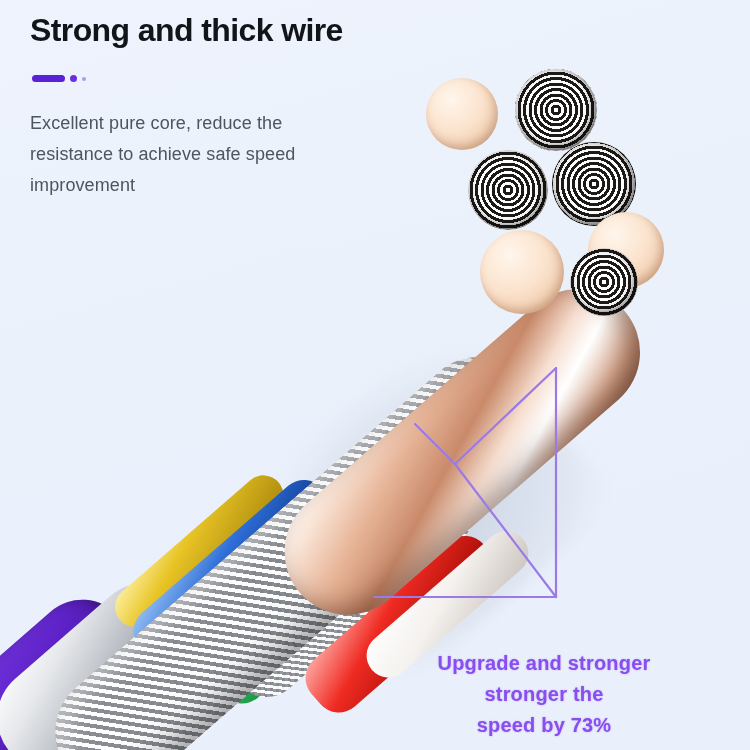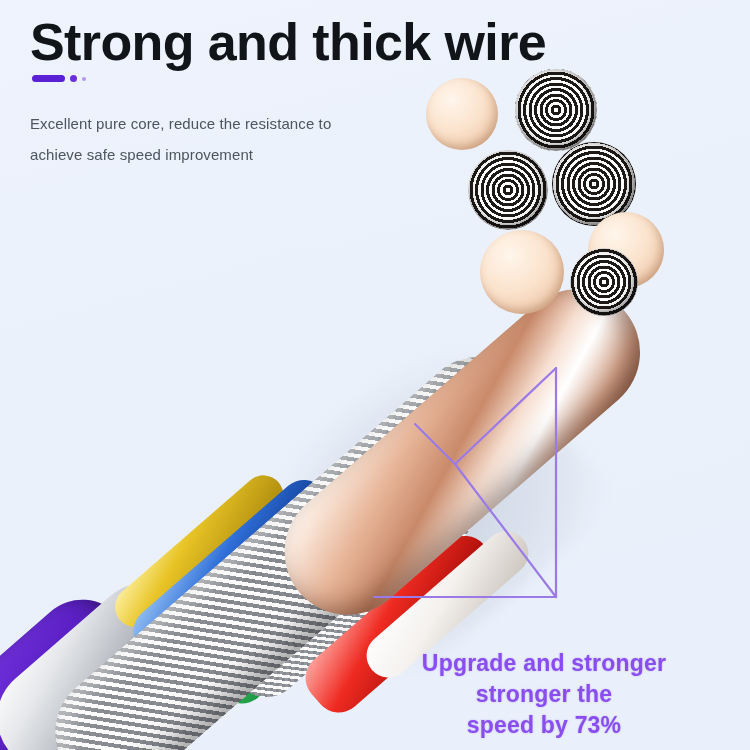--- a/index.html
+++ b/index.html
@@ -15,21 +15,21 @@
     overflow: hidden;
     font-family: "Liberation Sans", sans-serif;
     background: linear-gradient(165deg, #eef3fd 0%, #eaf1fb 45%, #e9f0fb 100%);
   }
 
   
   .headline {
     position: absolute;
     left: 30px;
     top: 12px;
-    font-size: 52px;
+    font-size: 32px;
     font-weight: 700;
     letter-spacing: -0.6px;
     color: #111418;
     white-space: nowrap;
   }
   .accent {
     position: absolute;
     left: 32px;
     top: 75px;
     height: 7px;
@@ -54,34 +54,34 @@
     height: 4px;
     border-radius: 50%;
     background: #9d7ae8;
     opacity: .75;
   }
   .subcopy {
     position: absolute;
     left: 30px;
     top: 108px;
     width: 330px;
-    font-size: 15px;
+    font-size: 18px;
     line-height: 31px;
     color: #4c5560;
     letter-spacing: 0.1px;
   }
 
   
   .callout {
     position: absolute;
     left: 386px;
     top: 648px;
     width: 316px;
     text-align: center;
-    font-size: 23px;
+    font-size: 20px;
     line-height: 31px;
     font-weight: 700;
     color: #8a4df0;
     letter-spacing: 0.2px;
     text-shadow: 0 0 2px rgba(140,90,240,.45);
   }
   .callout .l1 { display:block; }
   .callout .l2 { display:block; }
   .callout .l3 { display:block; }
 

